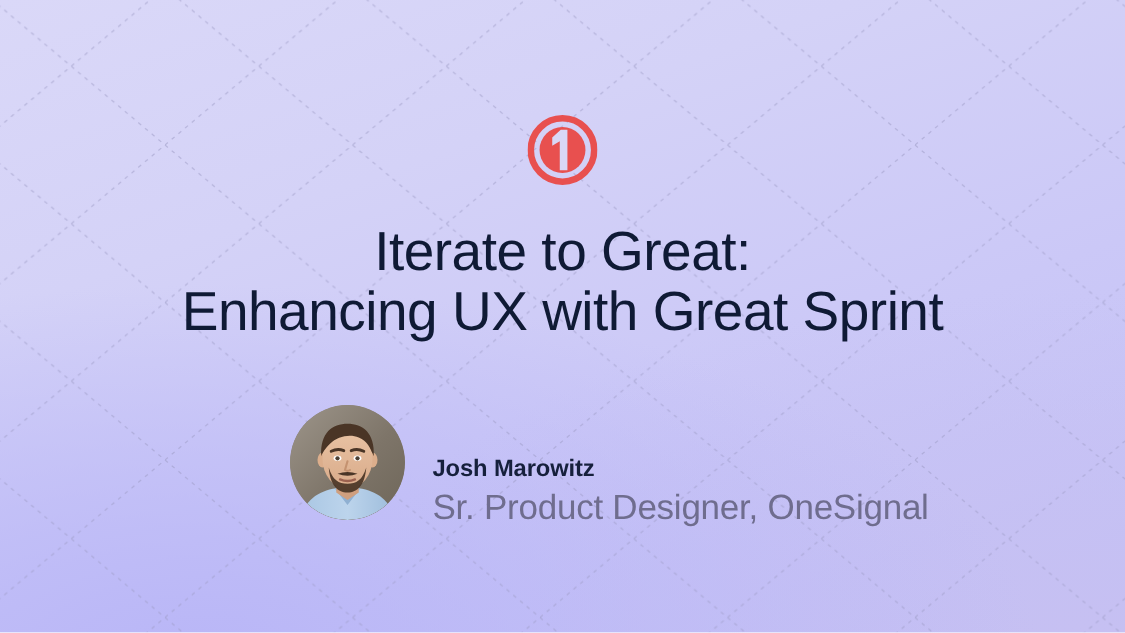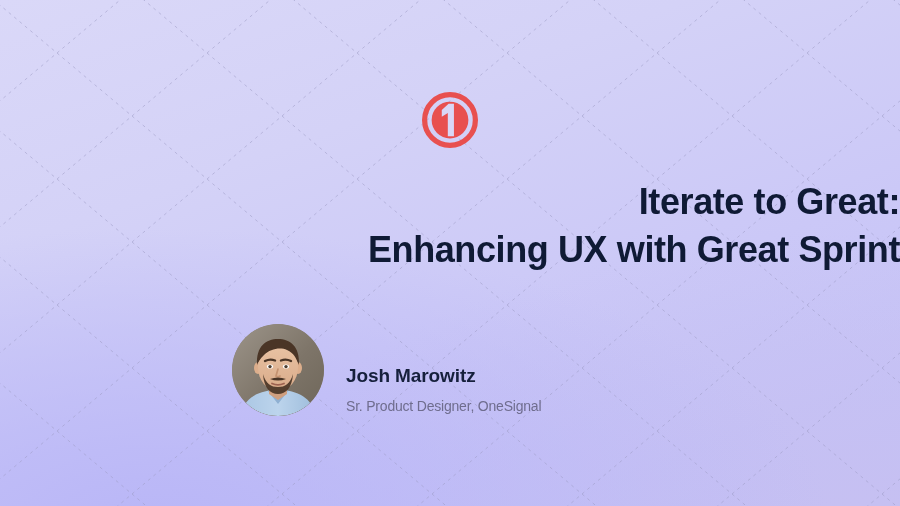--- a/index.html
+++ b/index.html
@@ -47,26 +47,25 @@
   .title-block {
     position: absolute;
     left: 0;
     right: 0;
     top: 178px;
     text-align: center;
   }
   .title-line {
     display: block;
     color: #0f1a35;
-    font-size: 36px;
-    font-weight: bold;
+    font-size: 44px;
+    font-weight: normal;
     line-height: 48px;
     letter-spacing: -0.4px;
     white-space: nowrap;
-    text-align: right;
   }
 
   
   .speaker {
     position: absolute;
     left: 232px;
     top: 318px;
     display: flex;
     align-items: center;
   }
@@ -94,21 +93,21 @@
   .speaker-name {
     color: #16203c;
     font-size: 19px;
     font-weight: bold;
     line-height: 26px;
     letter-spacing: -0.1px;
     white-space: nowrap;
   }
   .speaker-role {
     color: #6f6d8e;
-    font-size: 14px;
+    font-size: 28px;
     font-weight: normal;
     line-height: 30px;
     letter-spacing: -0.2px;
     white-space: nowrap;
     margin-top: 2px;
   }
 </style>
 </head>
 <body>
 

